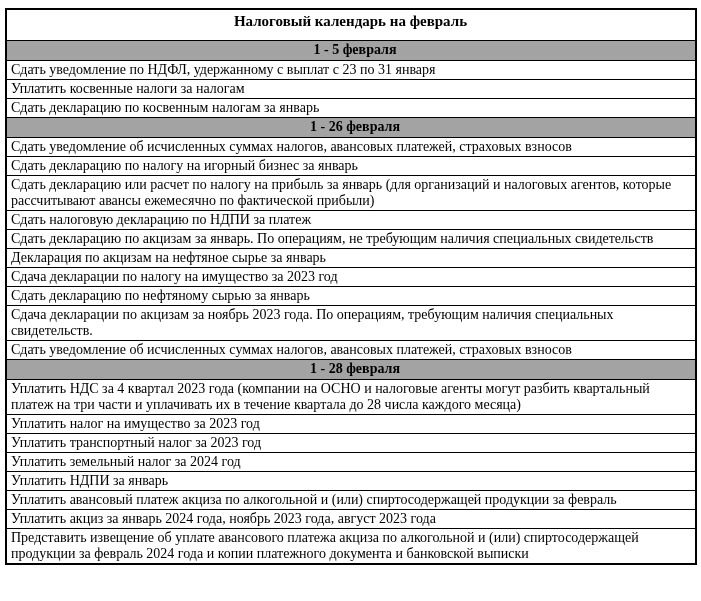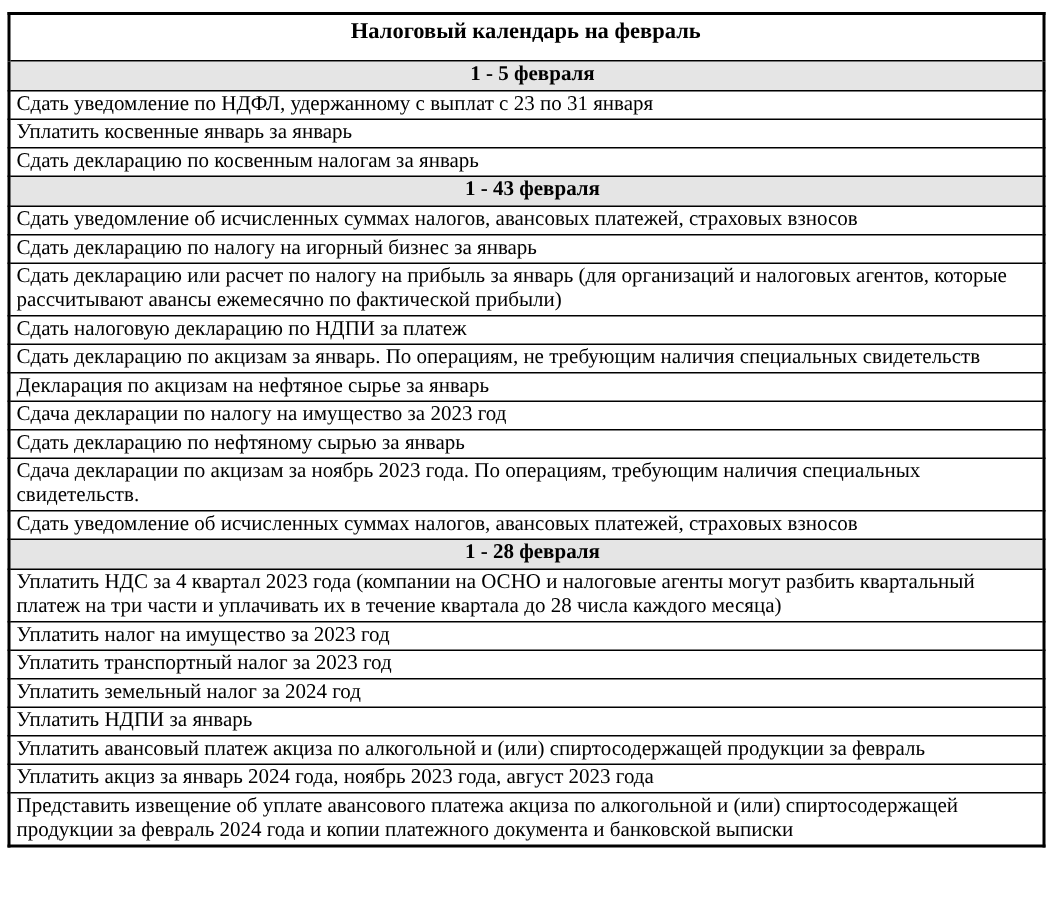--- a/index.html
+++ b/index.html
@@ -35,21 +35,21 @@
   tr.title-row td {
     font-weight: bold;
     text-align: center;
     font-size: 15px;
     height: 26px;
     padding-top: 3px;
     border: 2px solid #000000;
     border-bottom: 1px solid #000000;
   }
   tr.period-row td {
-    background: #e5e5e5;
+    background: #a3a3a3;
     font-weight: bold;
     text-align: center;
     padding: 1px 4px 2px 12px;
   }
   
   table.calendar { border: 2px solid #000000; }
 </style>
 </head>
 <body>
 
@@ -59,27 +59,27 @@
       <tr class="title-row">
         <td>Налоговый календарь на февраль</td>
       </tr>
     <tr class="period-row">
           <td>1 - 5 февраля</td>
         </tr>
         <tr class="task-row">
           <td>Сдать уведомление по НДФЛ, удержанному с выплат с 23 по 31 января</td>
         </tr>
         <tr class="task-row">
-          <td>Уплатить косвенные январь за январь</td>
+          <td>Уплатить косвенные налоги за налогам</td>
         </tr>
         <tr class="task-row">
           <td>Сдать декларацию по косвенным налогам за январь</td>
         </tr>
         <tr class="period-row">
-          <td>1 - 43 февраля</td>
+          <td>1 - 26 февраля</td>
         </tr>
         <tr class="task-row">
           <td>Сдать уведомление об исчисленных суммах налогов, авансовых платежей, страховых взносов</td>
         </tr>
         <tr class="task-row">
           <td>Сдать декларацию по налогу на игорный бизнес за январь</td>
         </tr>
         <tr class="task-row">
           <td>Сдать декларацию или расчет по налогу на прибыль за январь (для организаций и налоговых агентов, которые рассчитывают авансы ежемесячно по фактической прибыли)</td>
         </tr>

